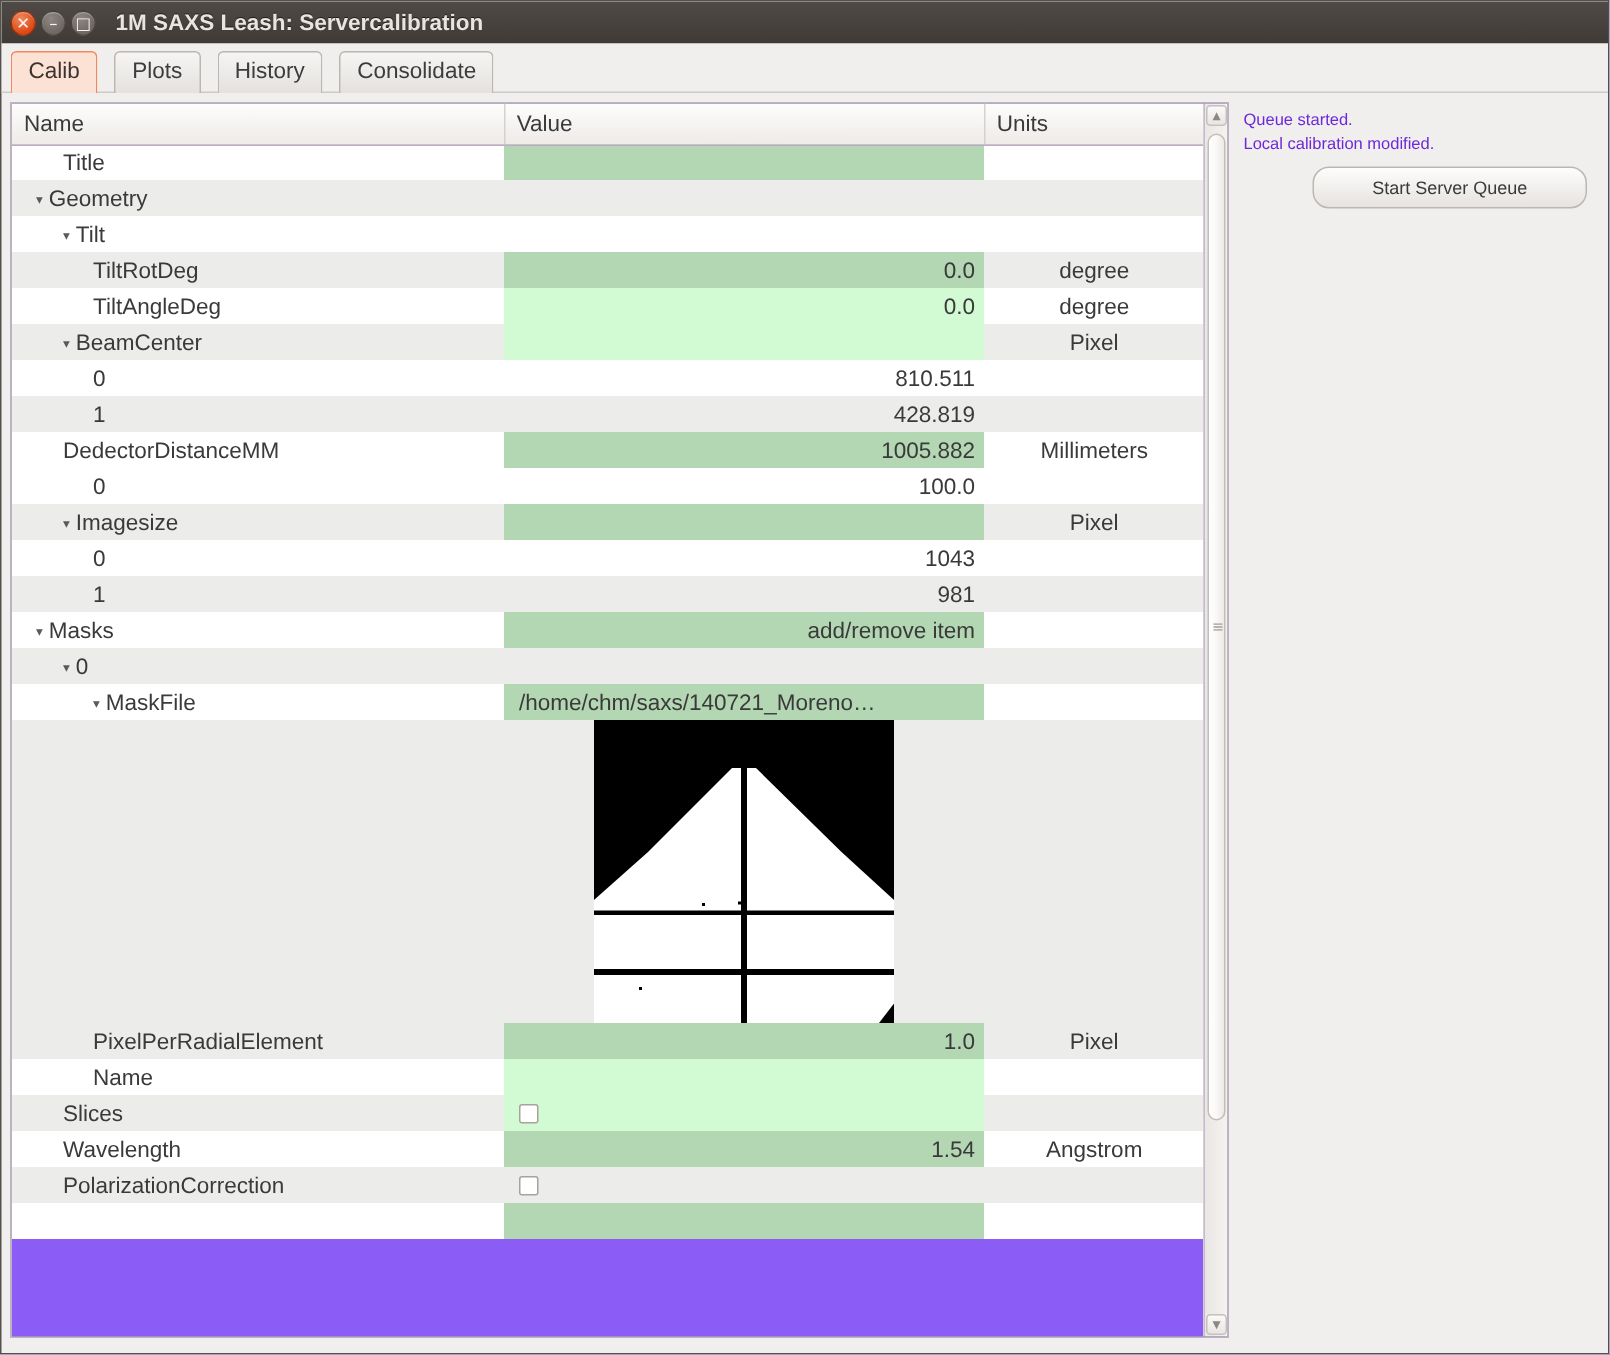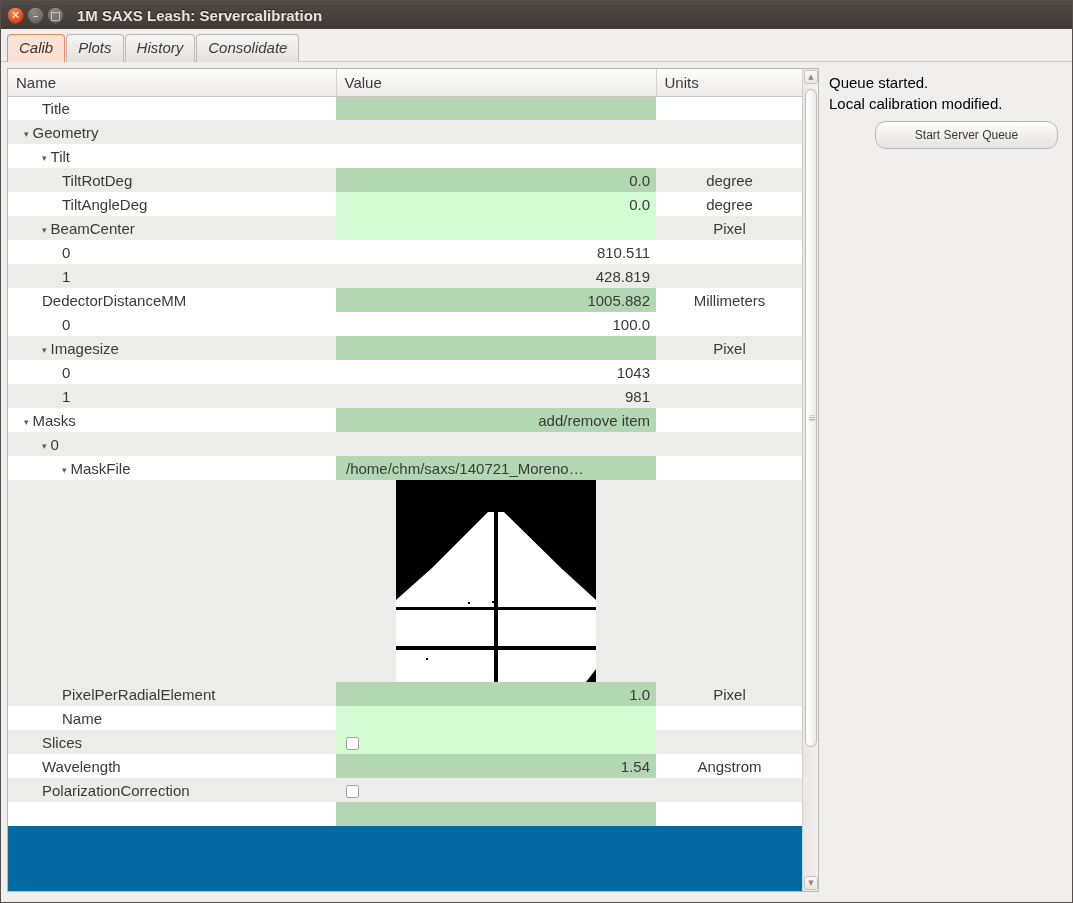--- a/index.html
+++ b/index.html
@@ -67,45 +67,44 @@
   .tab {
     height: 28px;
     line-height: 26px;
     padding: 0 11px;
     font-size: 15px;
     color: #3c3c3c;
     background: linear-gradient(to bottom, #f6f5f4, #e4e1de);
     border: 1px solid #bdb7b2;
     border-bottom: none;
     border-radius: 4px 4px 0 0;
-    margin-right: 1px;
+    margin-right: 11px;
     position: relative; z-index: 1;
     white-space: nowrap;
-    font-style: italic;
   }
   .tab.selected {
     background: #fbe2d5;
     border-color: #f08a5d;
     color: #3c3330;
     z-index: 3;
   }
 
   
   #content {
     position: absolute;
     left: 0; top: 61px; right: 0; bottom: 0;
     display: flex;
     padding: 6px 6px 8px 6px;
   }
 
   
   #tablepanel {
     width: 812px;
     height: 824px;
-    background: #0369a1;
+    background: #8b5cf6;
     border: 1px solid #bdb7b2;
     position: relative;
     overflow: hidden;
   }
   #tableclip {
     position: absolute; left: 0; top: 0; right: 16px; bottom: 0;
     overflow: hidden;
   }
   table.props {
     border-collapse: collapse;
@@ -248,22 +247,22 @@
   }
 
   
   #sidepanel {
     flex: 1 1 auto;
     padding: 6px 8px 0 10px;
     display: flex; flex-direction: column;
     align-items: stretch;
   }
   .statusline {
-    font-size: 15px;
-    color: #000000;
+    font-size: 11px;
+    color: #6d28d9;
     margin-bottom: 4px;
     white-space: nowrap;
   }
   #startqueue {
     margin-top: 5px;
     height: 28px;
     font-size: 12px;
     font-family: "Liberation Sans", sans-serif;
     color: #3a3a3a;
     background: linear-gradient(to bottom, #fdfdfc 0%, #f3f1ef 45%, #e6e3e0 100%);

